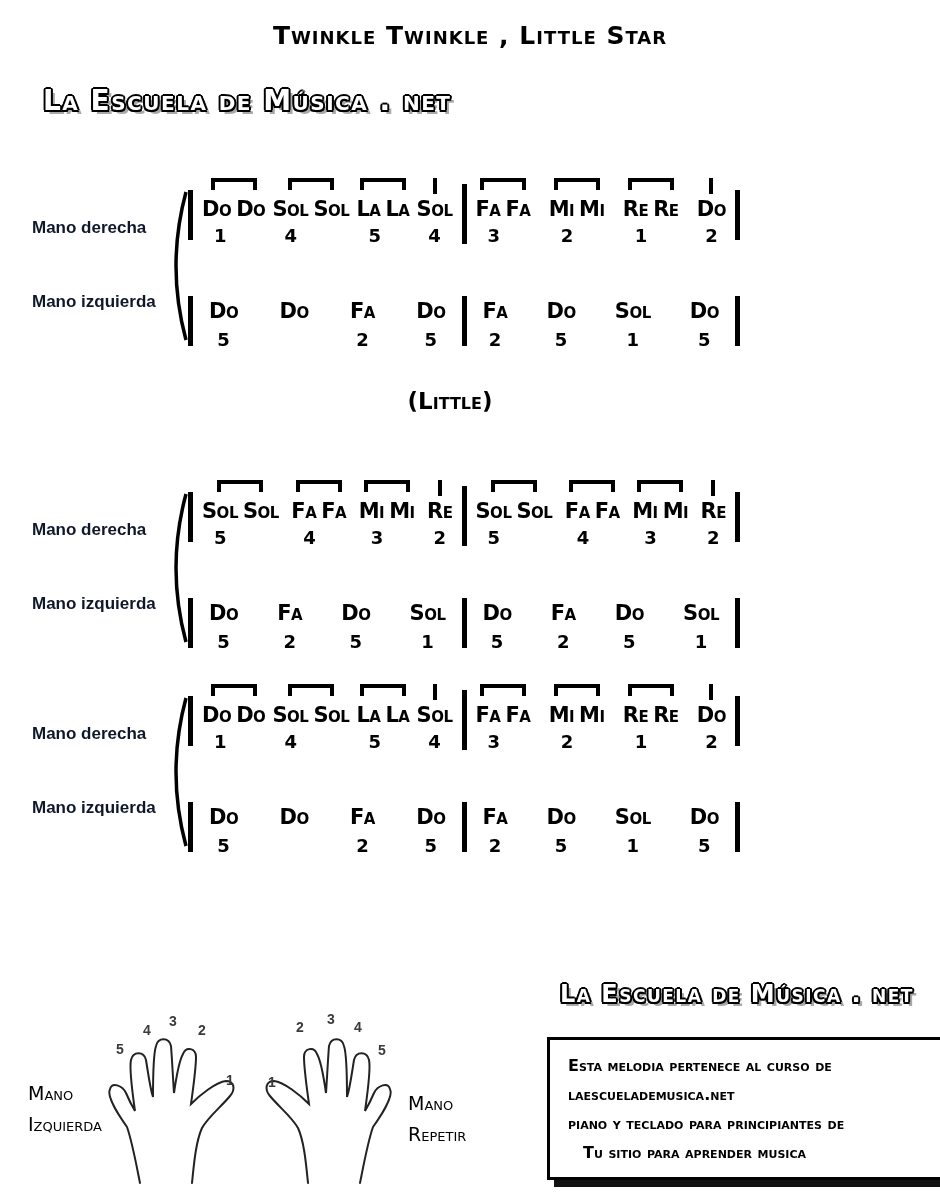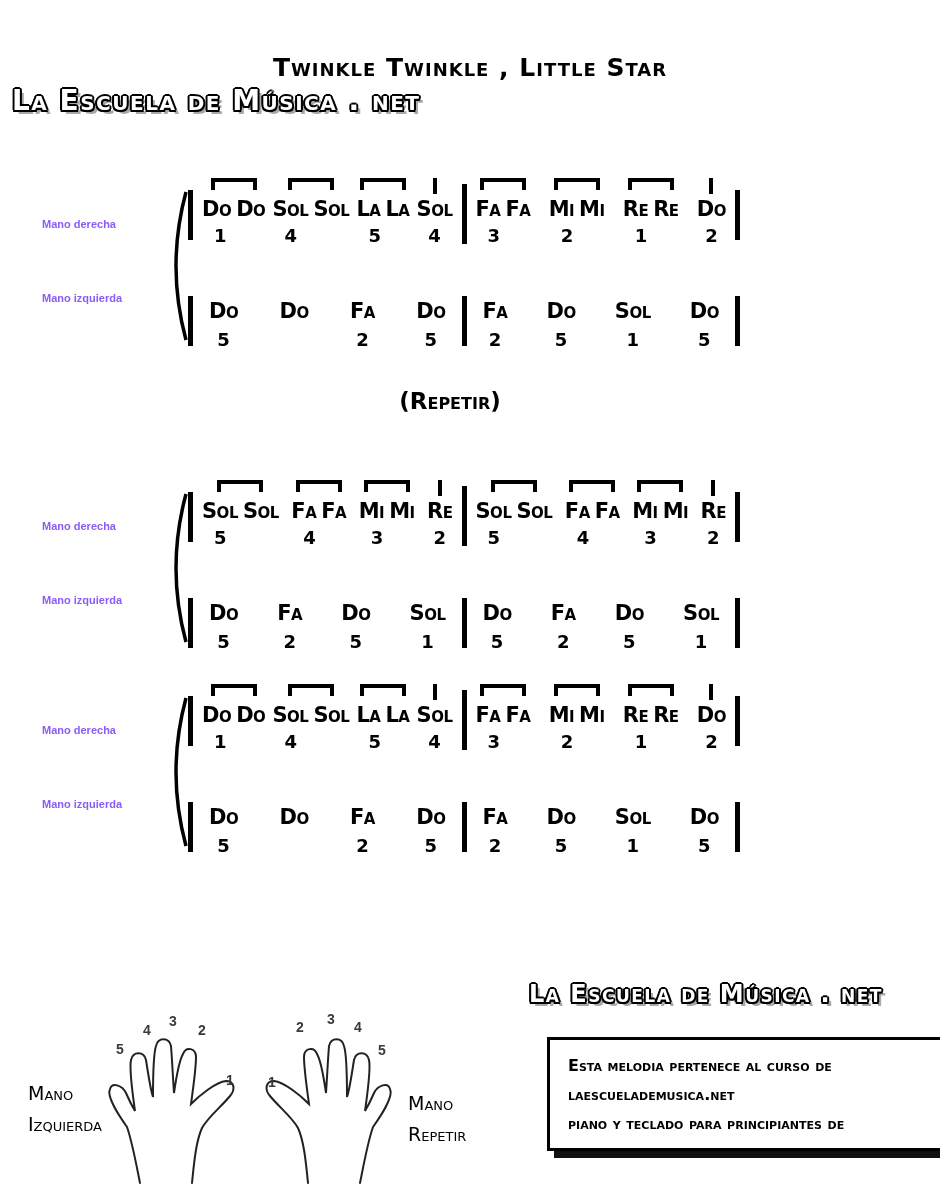--- a/index.html
+++ b/index.html
@@ -1,36 +1,36 @@
 <!DOCTYPE html>
 <html><head>
 <meta charset="utf-8">
 <style>
   html,body{margin:0;padding:0;background:#fff;}
   .page{position:relative;width:940px;height:1192px;background:#fff;overflow:hidden;
         font-family:"DejaVu Sans",sans-serif;color:#000;}
 
-  .title{position:absolute;top:53px;left:0;width:940px;text-align:center;
+  .title{position:absolute;top:21px;left:0;width:940px;text-align:center;
          font-size:25px;font-weight:bold;font-variant:small-caps;letter-spacing:1px;}
 
   .brand{position:absolute;font-weight:bold;font-variant:small-caps;color:#fff;letter-spacing:1.5px;
          text-shadow:2px 0 #000,-2px 0 #000,0 2px #000,0 -2px #000,
                      1.5px 1.5px #000,-1.5px -1.5px #000,1.5px -1.5px #000,-1.5px 1.5px #000,
-                     4px 4px 0 #a9a9a9;}
+                     4px 4px 0 #a9a9a9;margin-left:31px;}
   .brand-top{left:12px;top:84px;font-size:28px;}
   .brand-bottom{left:529px;top:980px;font-size:24px;}
 
   .repetir{position:absolute;left:330px;top:388px;width:240px;text-align:center;
            font-size:23px;font-weight:bold;font-variant:small-caps;}
 
   .system{position:absolute;left:0;width:940px;height:210px;}
   #sys0{top:168px;} #sys1{top:470px;} #sys2{top:674px;}
 
-  .hlabel{position:absolute;left:42px;font-family:"Liberation Sans",sans-serif;
-          font-size:11px;font-weight:bold;color:#8b5cf6;}
+  .hlabel{position:absolute;left:32px;font-family:"Liberation Sans",sans-serif;
+          font-size:17px;font-weight:bold;color:#0f172a;}
   .hlabel.rh{top:50px;} .hlabel.lh{top:124px;}
 
   .paren{position:absolute;left:163px;top:22px;}
 
   .rh-row{position:absolute;left:188px;top:10px;width:552px;display:flex;align-items:flex-start;}
   .lh-row{position:absolute;left:188px;top:128px;width:552px;display:flex;align-items:flex-start;}
   .bar{width:5px;background:#000;flex:none;}
   .rh-row .bar{height:50px;margin-top:12px;}
   .rh-row .bar.mid{height:60px;margin-top:6px;}
   .lh-row .bar{height:50px;}
@@ -191,21 +191,21 @@
           </div>
           <div class="lhn">
             <span class="note">Do</span>
             <div class="fing">5</div>
           </div>
         </div>
         <div class="bar"></div>
       </div>
     </div>
 
-  <div class="repetir">(Repetir)</div>
+  <div class="repetir">(Little)</div>
 
   <div class="system" id="sys1">
     <div class="hlabel rh">Mano derecha</div>
     <div class="hlabel lh">Mano izquierda</div>
     <svg class="paren" width="26" height="152" viewBox="0 0 26 152">
         <path d="M23,2 Q3,76 23,150" fill="none" stroke="#000" stroke-width="3.5"></path>
       </svg>
   <div class="rh-row">
         <div class="bar"></div>
         <div class="measure">
@@ -469,15 +469,16 @@
   </div>
   <div class="mano-label mano-right">
     <div>Mano</div>
     <div>Repetir</div>
   </div>
 
   <div class="infobox" id="infobox">
       <div class="info-line">Esta melodia pertenece al curso de</div>
       <div class="info-line">laescuelademusica.net</div>
       <div class="info-line">piano y teclado para principiantes de</div>
+      <div class="info-line indent">Tu sitio para aprender musica</div>
     </div>
 
 </div>
 
 </body></html>

